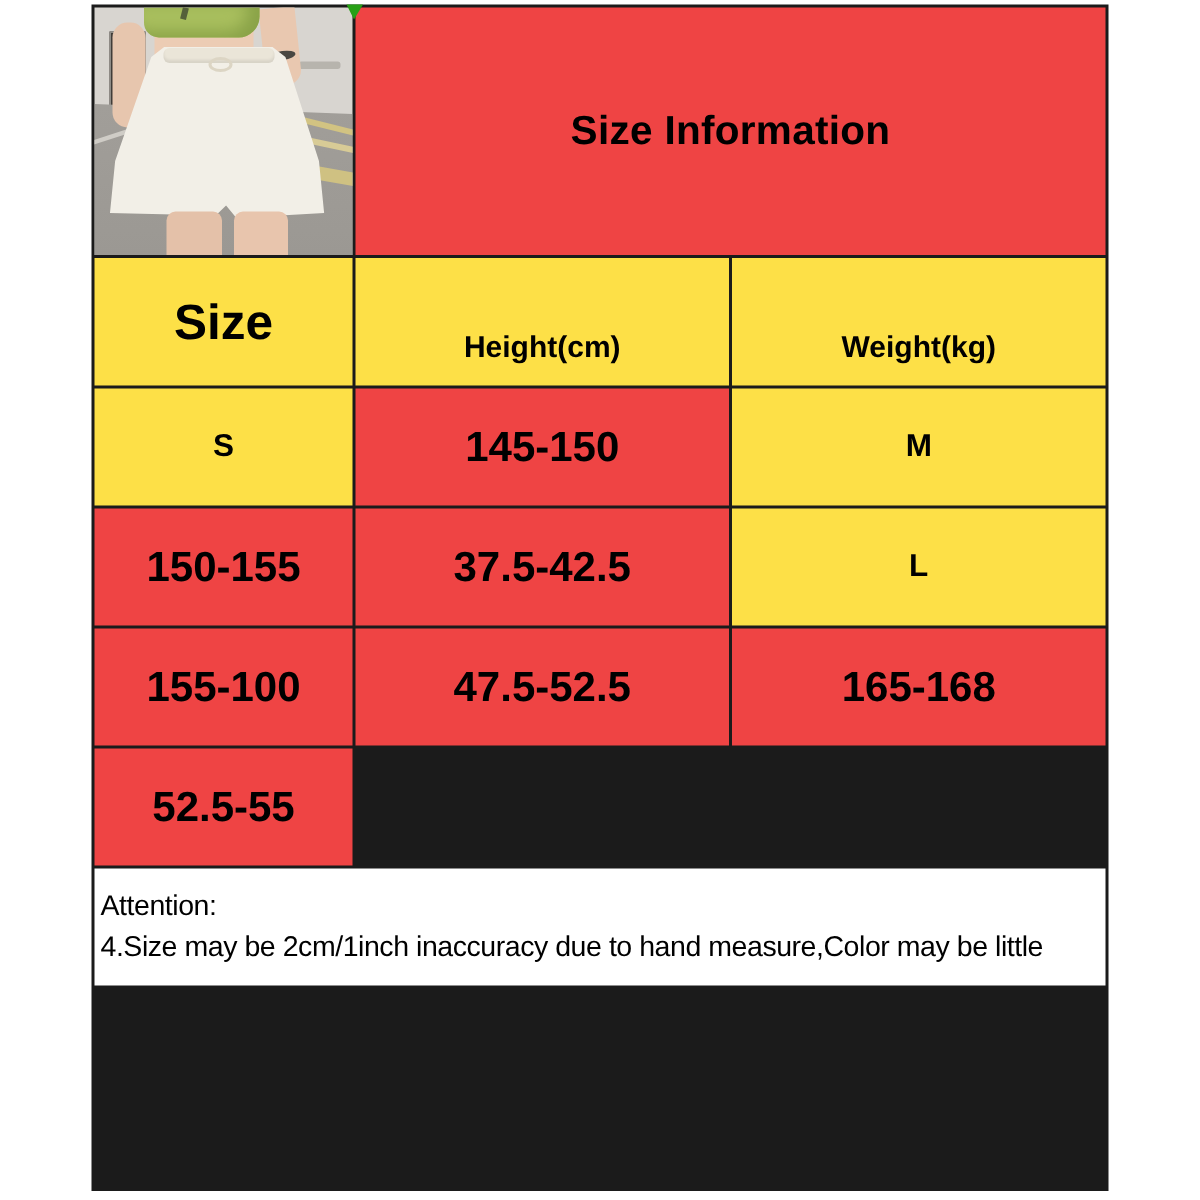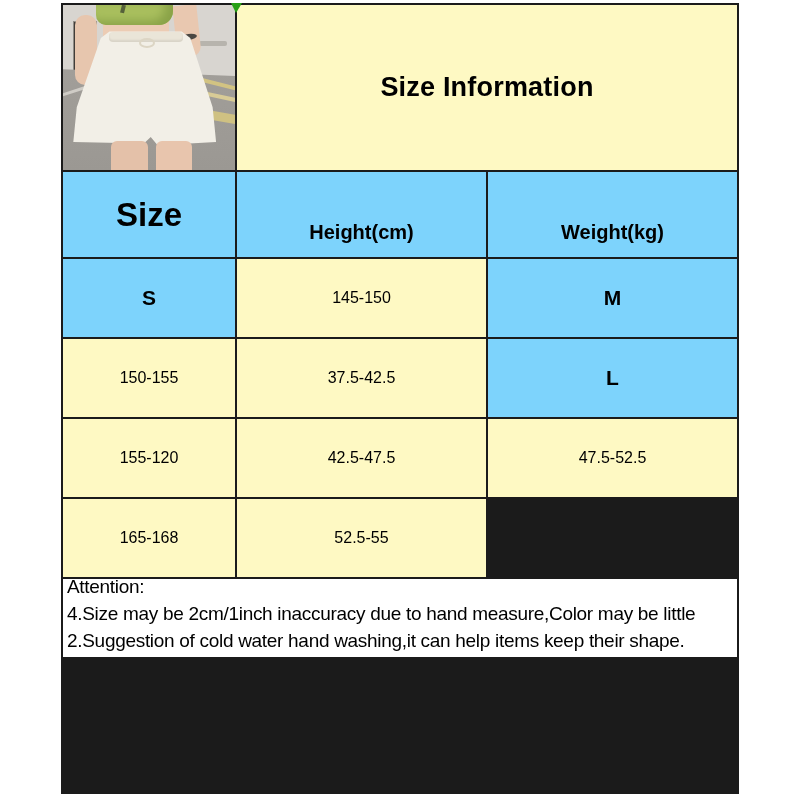--- a/index.html
+++ b/index.html
@@ -8,34 +8,34 @@
 
   .sheet {
     position: absolute; left: 61px; top: 3px; width: 678px; height: 791px;
     background: #1b1b1b; padding: 2px;
     display: grid;
     grid-template-columns: 172px 249px 249px;
     grid-template-rows: 165px 85px 78px 78px 78px 78px 78px 133px;
     gap: 2px;
   }
   .cell { display: flex; align-items: center; justify-content: center; overflow: hidden; }
-  .light  { background: #fef9c3; }
-  .gray   { background: #7dd3fc; }
+  .light  { background: #ef4444; }
+  .gray   { background: #fde047; }
   .white  { background: #ffffff; }
 
   .title-cell { grid-column: 2 / 4; position: relative; }
   .title-text { font-size: 27px; font-weight: bold; letter-spacing: 0.2px; }
 
   .size-head  { font-size: 33px; font-weight: bold; }
   .col-head   { font-size: 20px; font-weight: bold; margin-top: 36px; }
   .size-label { font-size: 21px; font-weight: bold; }
-  .value      { font-size: 16px; font-weight: normal; }
+  .value      { font-size: 28px; font-weight: bold; }
 
   .attention-cell {
-    grid-column: 1 / 4; align-items: flex-start; justify-content: flex-end;
+    grid-column: 1 / 4; align-items: flex-start; justify-content: center;
     flex-direction: column; padding: 3px 4px;
   }
   .attention-cell div { font-size: 19px; letter-spacing: -0.3px; line-height: 27px; white-space: nowrap; }
 
   
   .corner-marker {
     position: absolute; left: 170px; top: 0; width: 0; height: 0; z-index: 5;
     border-top: 10px solid #27a016;
     border-left: 5px solid transparent;
     border-right: 6px solid transparent;
@@ -139,36 +139,32 @@
     <span class="value">150-155</span>
   </div>
   <div class="cell light">
     <span class="value">37.5-42.5</span>
   </div>
 
   <div class="cell gray">
     <span class="size-label">L</span>
   </div>
   <div class="cell light">
-    <span class="value">155-120</span>
-  </div>
-  <div class="cell light">
-    <span class="value">42.5-47.5</span>
+    <span class="value">155-100</span>
   </div>
 
   <div class="cell light">
     <span class="value">47.5-52.5</span>
   </div>
 
   <div class="cell light">
     <span class="value">165-168</span>
   </div>
   <div class="cell light">
     <span class="value">52.5-55</span>
   </div>
 
   <div class="cell white attention-cell">
     <div>Attention:</div>
     <div>4.Size may be 2cm/1inch inaccuracy due to hand measure,Color may be little</div>
-    <div>2.Suggestion of cold water hand washing,it can help items keep their shape.</div>
   </div>
 
 </div>
 
 </body></html>

